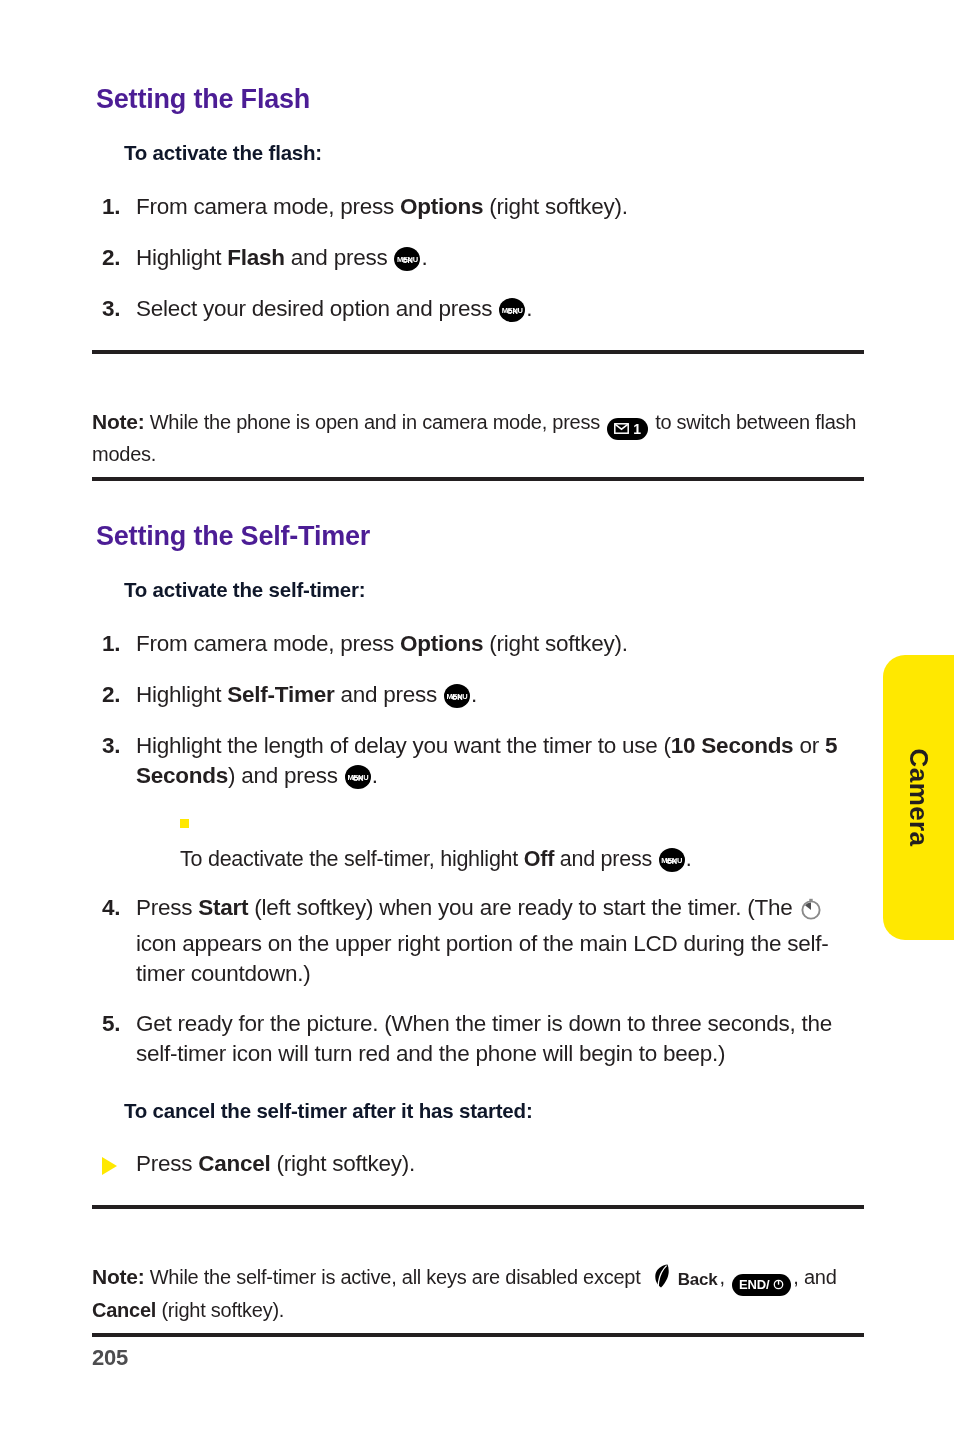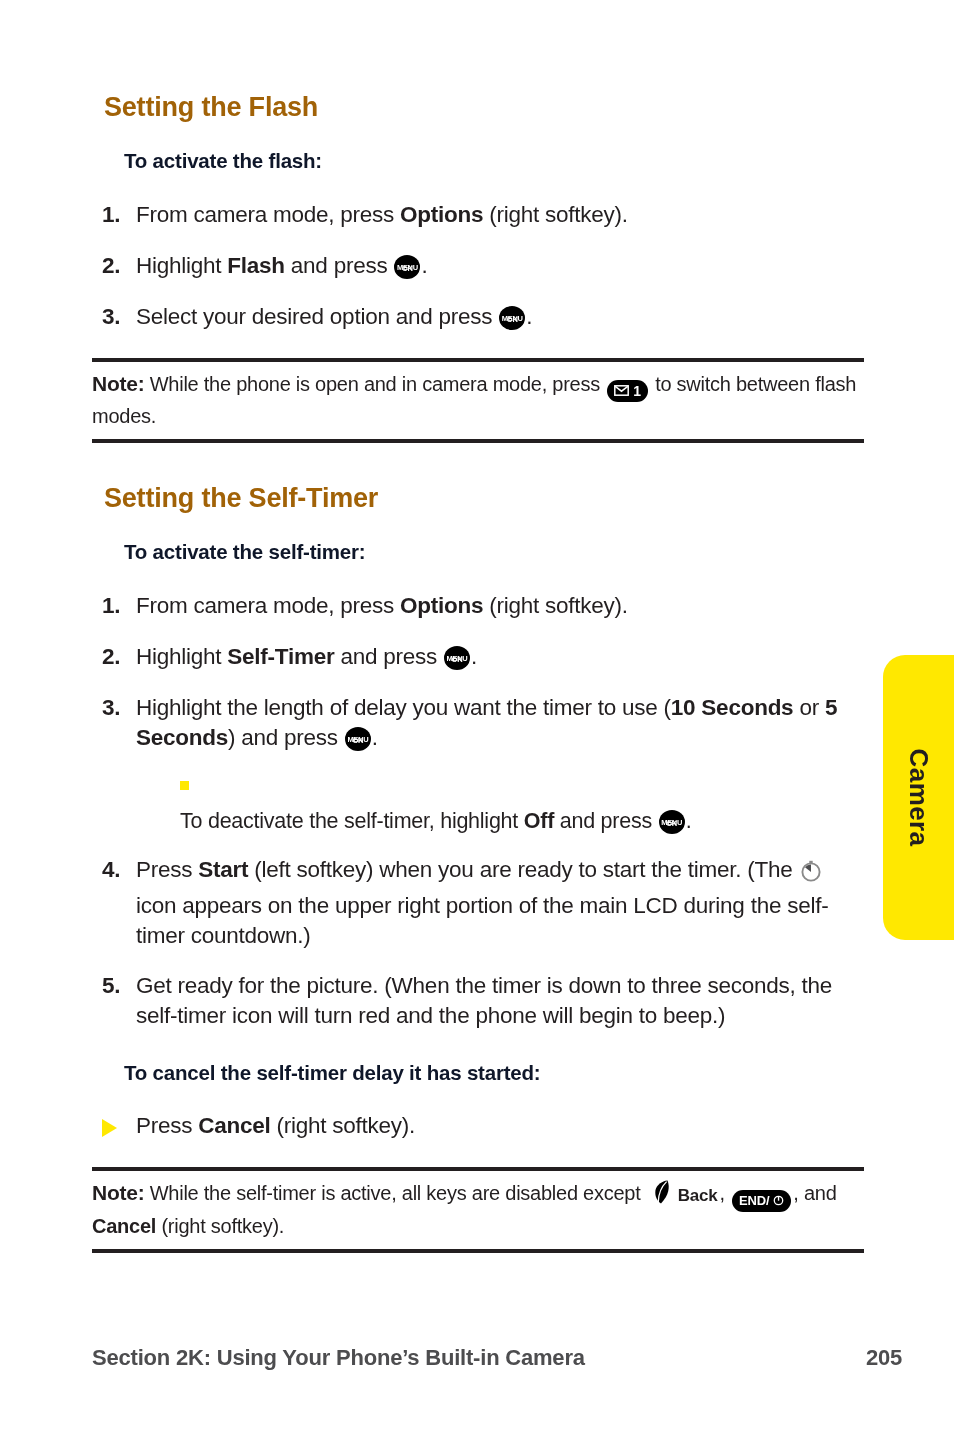--- a/index.html
+++ b/index.html
@@ -56,22 +56,22 @@
     position: absolute;
     left: 92px;
     top: 0;
     width: 772px;
   }
 
   h2.section-head {
     font-size: 27px;
     font-weight: bold;
     letter-spacing: -0.2px;
-    margin: 12px;
-    color: #a16207;
+    margin: 4px;
+    color: #4c1d95;
   }
 
   .sub-head {
     font-size: 20.5px;
     font-weight: bold;
     color: #0f172a;
     letter-spacing: -0.2px;
   }
 
   .step {
@@ -140,20 +140,21 @@
     height: 4px;
     background: #231f20;
     width: 100%;
   }
   .note-text {
     font-size: 20px;
     line-height: 1.42;
     letter-spacing: -0.25px;
     padding: 7px 0 9px 0;
     color: #231f20;
+    margin-top: 46px;
   }
   .note-text .lbl { font-weight: bold; font-size: 21px; }
 
   
   .footer {
     position: absolute;
     left: 92px;
     top: 1345px;
     width: 810px;
     display: flex;
@@ -304,21 +305,21 @@
               <path d="M12 13 L12 5.4 A7.6 7.6 0 0 0 6.0 8.2 Z" fill="#4d4d4f"></path>
               <rect x="10.3" y="1.8" width="3.4" height="2.4" fill="#8a8a8a"></rect>
             </svg></span><span> icon appears on the upper right portion of the main LCD during the self-timer countdown.)</span></div>
     </div>
 
     <div class="step" style="margin-top:20px;">
       <div class="step-num">5.</div>
       <div class="step-body">Get ready for the picture. (When the timer is down to three seconds, the self-timer icon will turn red and the phone will begin to beep.)</div>
     </div>
 
-    <div class="sub-head" style="margin-top:30px; padding-left:32px;">To cancel the self-timer delay it has started:</div>
+    <div class="sub-head" style="margin-top:30px; padding-left:32px;">To cancel the self-timer after it has started:</div>
 
     <div class="arrow-step" style="margin-top:26px;">
       <div class="arrow-bullet">
           <span class="tri"></span>
         </div>
       <div class="step-body"><span>Press </span><b>Cancel</b><span> (right softkey).</span></div>
     </div>
 
     <div class="note-box" style="margin-top:26px;">
       <div class="rule"></div>
@@ -334,17 +335,16 @@
               <circle cx="6" cy="6" r="4.6" fill="none" stroke="#ffffff" stroke-width="1.4"></circle>
               <rect x="5.3" y="1.6" width="1.5" height="4.6" fill="#ffffff"></rect>
             </svg>
           </span><span>, and </span><b>Cancel</b><span> (right softkey).</span></div>
       <div class="rule"></div>
     </div>
 
   </div>
 
   <div class="footer">
-    <div>Section 2K: Using Your Phone’s Built-in Camera</div>
     <div>205</div>
   </div>
 
 </div>
 
 </body></html>

